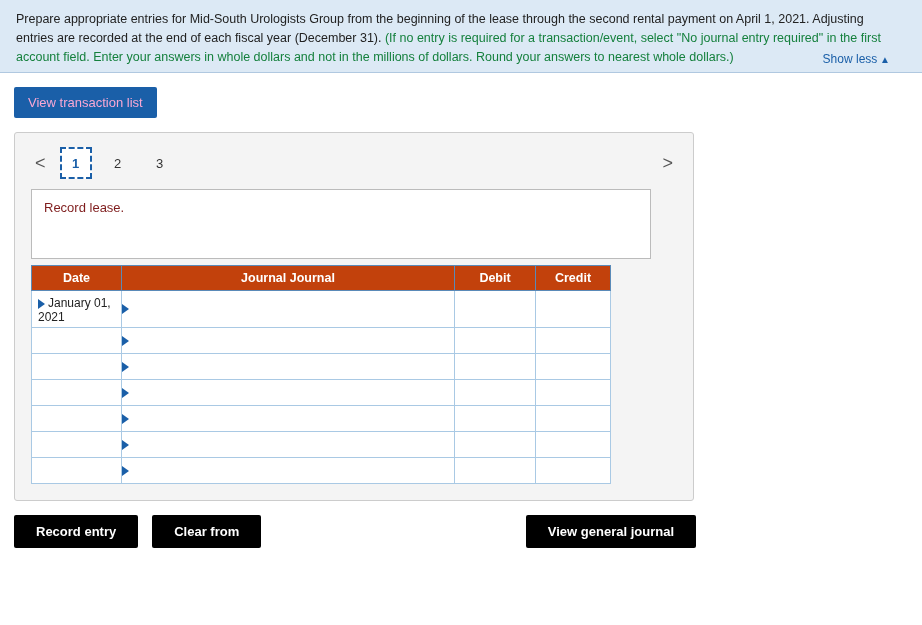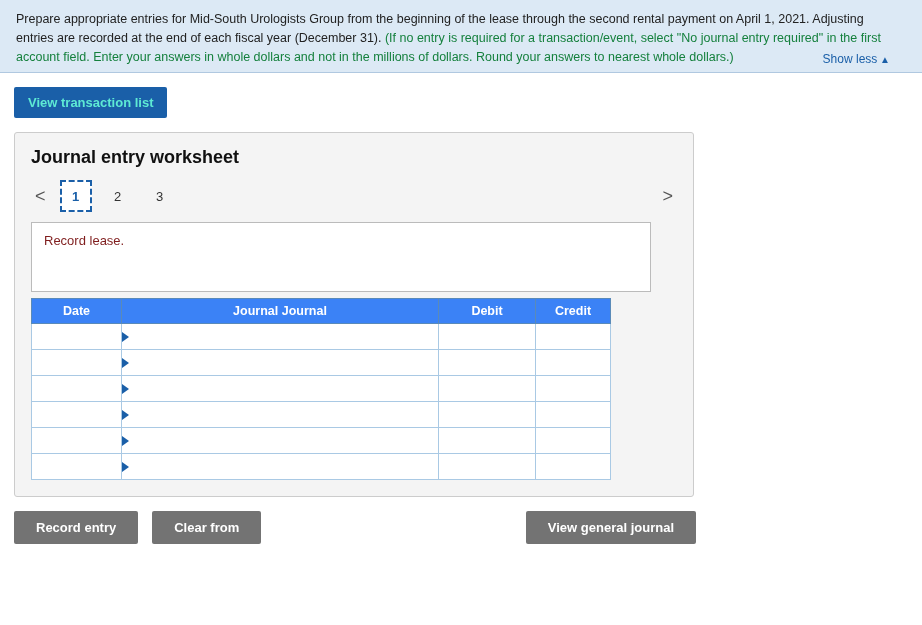--- a/index.html
+++ b/index.html
@@ -38,23 +38,23 @@
       text-decoration: none;
     }
     .show-less-arrow {
       font-size: 10px;
     }
 
     
     .view-transaction-btn {
       display: inline-block;
       background: #1a5fa8;
-      color: #5eead4;
-      font-size: 13px;
-      font-weight: bold;
+      color: #f9a8d4;
+      font-size: 13px;
+      font-weight: normal;
       padding: 8px 14px;
       margin: 10px 14px;
       border: none;
       cursor: pointer;
       border-radius: 2px;
     }
 
     
     .worksheet-container {
       margin: 0 14px 10px 14px;
@@ -128,31 +128,31 @@
     }
 
     
     .journal-table {
       border-collapse: collapse;
       width: 100%;
       max-width: 580px;
       background: #fff;
     }
     .journal-table th {
-      background: #3b82f6;
+      background: #c2410c;
       color: #fff;
       font-size: 12.5px;
       font-weight: bold;
       text-align: center;
       padding: 5px 8px;
       border: 1px solid #5a8ab8;
     }
     .journal-table th.date-col { width: 90px; text-align: center; }
     .journal-table th.journal-col { text-align: center; }
-    .journal-table th.debit-col { width: 97px; text-align: center; }
+    .journal-table th.debit-col { width: 81px; text-align: center; }
     .journal-table th.credit-col { width: 75px; text-align: center; }
 
     .journal-table td {
       border: 1px solid #a9c9e4;
       padding: 0;
       height: 26px;
       vertical-align: middle;
     }
     .journal-table td.date-cell {
       padding: 3px 6px;
@@ -183,21 +183,21 @@
     }
 
     
     .bottom-buttons {
       display: flex;
       gap: 14px;
       margin-top: 14px;
       max-width: 680px;
     }
     .btn-action {
-      background: #737373;
+      background: #000000;
       color: #fff;
       font-size: 13px;
       font-weight: bold;
       padding: 9px 22px;
       border: none;
       cursor: pointer;
       border-radius: 2px;
     }
     .btn-action.right {
       margin-left: auto;
@@ -215,21 +215,20 @@
     <span>Show less</span><span class="show-less-arrow"> ▲</span>
   </a>
 </div>
 
 <div style="padding: 4px 0;">
   <button class="view-transaction-btn">View transaction list</button>
 </div>
 
 <div class="worksheet-container">
 
-  <div class="worksheet-title">Journal entry worksheet</div>
 
   <div class="nav-row">
     <span class="nav-arrow">&lt;</span>
     <button class="page-btn active">1</button>
     <button class="page-btn">2</button>
     <button class="page-btn">3</button>
     <span class="nav-arrow right">&gt;</span>
   </div>
 
   <div class="description-box">
@@ -240,20 +239,31 @@
   <table class="journal-table">
     <thead>
       <tr>
         <th class="date-col">Date</th>
         <th class="journal-col">Journal Journal</th>
         <th class="debit-col">Debit</th>
         <th class="credit-col">Credit</th>
       </tr>
     </thead>
     <tbody id="journal-tbody">
+    <tr>
+          <td class="date-cell"><span class="row-indicator"></span><span style="font-size: 12px;">January 01,</span><br><span style="font-size: 12px;">2021</span></td>
+          <td>
+            <div style="display: flex; align-items: center; height: 100%;">
+              <span class="row-indicator"></span>
+              <input type="text" style="">
+            </div>
+          </td>
+          <td><input type="text" style=""></td>
+          <td><input type="text" style=""></td>
+        </tr>
         <tr>
           <td class="date-cell"></td>
           <td>
             <div style="display: flex; align-items: center; height: 100%;">
               <span class="row-indicator"></span>
               <input type="text" style="">
             </div>
           </td>
           <td><input type="text" style=""></td>
           <td><input type="text" style=""></td>

